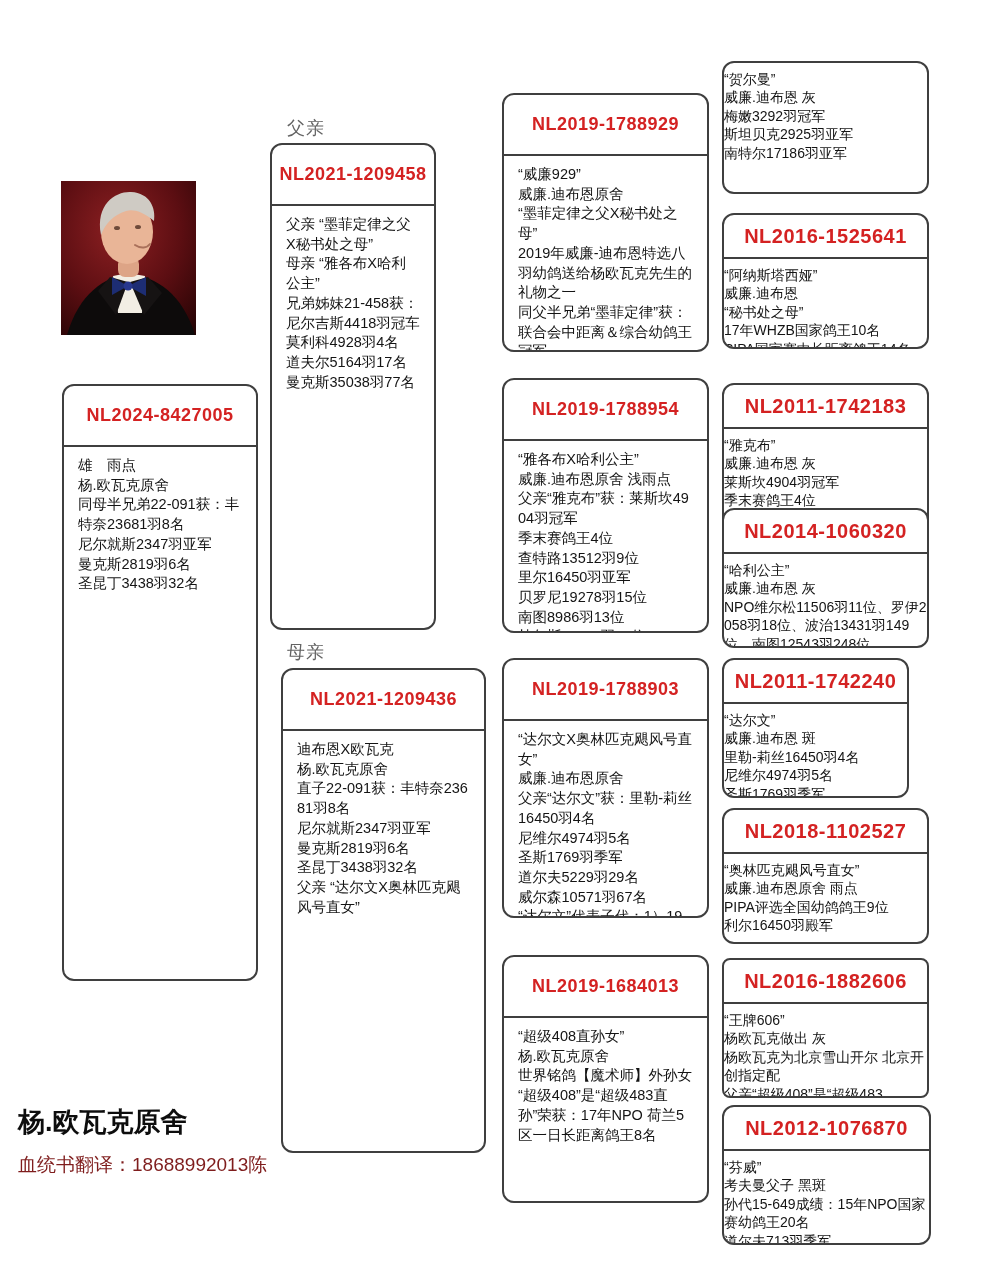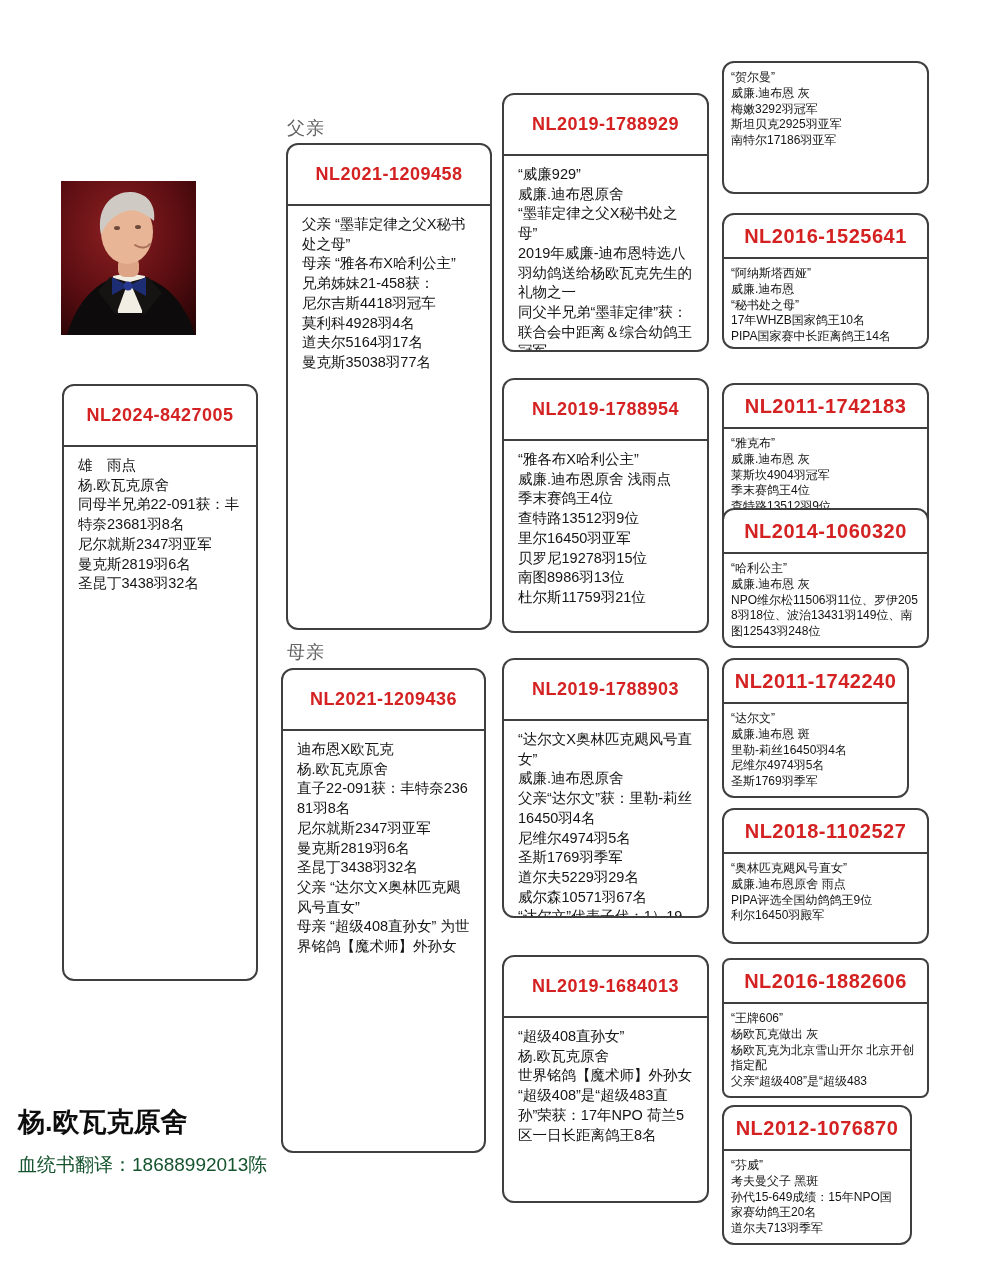--- a/index.html
+++ b/index.html
@@ -10,28 +10,28 @@
   body{font-family:"Liberation Sans","DejaVu Sans",sans-serif;}
   .canvas{position:relative;width:984px;height:1280px;background:#ffffff;overflow:hidden;}
 
   .gen-label{position:absolute;font-size:18px;color:#636363;letter-spacing:1px;}
 
   .pbox{position:absolute;border:2px solid var(--border);border-radius:12px;background:#fff;box-sizing:border-box;overflow:hidden;}
   .pbox-header{height:59px;display:flex;align-items:center;justify-content:center;border-bottom:2px solid var(--border);
     font-weight:bold;color:var(--accent);font-size:18px;letter-spacing:0.5px;}
   .pbox.small .pbox-header{height:42px;font-size:20px;}
   .pbox-body{padding:9px 14px;font-size:14.5px;line-height:1.36;color:#141414;}
-  .pbox.small .pbox-body{padding:7px 7px;font-size:12px;line-height:1.32;}
+  .pbox.small .pbox-body{padding:7px 0;font-size:14px;line-height:1.32;}
   .pbox-body .line{white-space:pre-wrap;word-break:break-all;}
 
   .photo{position:absolute;left:61px;top:181px;width:135px;height:154px;}
   .photo svg{display:block;width:100%;height:100%;}
 
   .breeder-name{position:absolute;left:18px;top:1104px;font-size:27px;font-weight:bold;color:#0d0d0d;}
-  .translation-note{position:absolute;left:18px;top:1152px;font-size:19px;color:#14532d;}
+  .translation-note{position:absolute;left:18px;top:1152px;font-size:19px;color:#7f1d1d;}
 </style>
 </head>
 <body>
 
 <div class="canvas">
 
   <div class="photo">
     <svg viewBox="0 0 135 154">
       <defs>
         <radialGradient id="pg" cx="42%" cy="32%" r="85%">
@@ -63,21 +63,21 @@
         <div class="line">雄　雨点</div>
         <div class="line">杨.欧瓦克原舍</div>
         <div class="line">同母半兄弟22-091获：丰特奈23681羽8名</div>
         <div class="line">尼尔就斯2347羽亚军</div>
         <div class="line">曼克斯2819羽6名</div>
         <div class="line">圣昆丁3438羽32名</div>
       </div>
   </div>
 
   <div class="gen-label" style="left:287px;top:116px;">父亲</div>
-  <div class="pbox" style="left:286px;top:143px;width:206px;height:487px;">
+  <div class="pbox" style="left:270px;top:143px;width:166px;height:487px;">
     <div class="pbox-header">NL2021-1209458</div>
     <div class="pbox-body">
         <div class="line">父亲 “墨菲定律之父X秘书处之母”</div>
         <div class="line">母亲 “雅各布X哈利公主”</div>
         <div class="line">兄弟姊妹21-458获：</div>
         <div class="line">尼尔吉斯4418羽冠车</div>
         <div class="line">莫利科4928羽4名</div>
         <div class="line">道夫尔5164羽17名</div>
         <div class="line">曼克斯35038羽77名</div>
       </div>
@@ -87,40 +87,40 @@
   <div class="pbox" style="left:281px;top:668px;width:205px;height:485px;">
     <div class="pbox-header">NL2021-1209436</div>
     <div class="pbox-body">
         <div class="line">迪布恩X欧瓦克</div>
         <div class="line">杨.欧瓦克原舍</div>
         <div class="line">直子22-091获：丰特奈23681羽8名</div>
         <div class="line">尼尔就斯2347羽亚军</div>
         <div class="line">曼克斯2819羽6名</div>
         <div class="line">圣昆丁3438羽32名</div>
         <div class="line">父亲 “达尔文X奥林匹克飓风号直女”</div>
-        <div class="line">母亲 “超级408直孙女” 为世界铭鸽【魔术师】外孙女</div>
       </div>
   </div>
 
   <div class="pbox" style="left:502px;top:93px;width:207px;height:259px;">
     <div class="pbox-header">NL2019-1788929</div>
     <div class="pbox-body">
         <div class="line">“威廉929”</div>
         <div class="line">威廉.迪布恩原舍</div>
         <div class="line">“墨菲定律之父X秘书处之母”</div>
         <div class="line">2019年威廉-迪布恩特选八羽幼鸽送给杨欧瓦克先生的礼物之一</div>
         <div class="line">同父半兄弟“墨菲定律”获：联合会中距离＆综合幼鸽王冠军</div>
         <div class="line">大区幼鸽王季军</div>
       </div>
   </div>
   <div class="pbox" style="left:502px;top:378px;width:207px;height:255px;">
     <div class="pbox-header">NL2019-1788954</div>
     <div class="pbox-body">
         <div class="line">“雅各布X哈利公主”</div>
         <div class="line">威廉.迪布恩原舍 浅雨点</div>
+        <div class="line">父亲“雅克布”获：莱斯坎4904羽冠军</div>
         <div class="line">季末赛鸽王4位</div>
         <div class="line">查特路13512羽9位</div>
         <div class="line">里尔16450羽亚军</div>
         <div class="line">贝罗尼19278羽15位</div>
         <div class="line">南图8986羽13位</div>
         <div class="line">杜尔斯11759羽21位</div>
       </div>
   </div>
   <div class="pbox" style="left:502px;top:658px;width:207px;height:260px;">
     <div class="pbox-header">NL2019-1788903</div>
@@ -203,21 +203,21 @@
   </div>
   <div class="pbox small" style="left:722px;top:958px;width:207px;height:140px;border-radius:8px;">
     <div class="pbox-header">NL2016-1882606</div>
     <div class="pbox-body">
         <div class="line">“王牌606”</div>
         <div class="line">杨欧瓦克做出 灰</div>
         <div class="line">杨欧瓦克为北京雪山开尔 北京开创指定配</div>
         <div class="line">父亲“超级408”是“超级483</div>
       </div>
   </div>
-  <div class="pbox small" style="left:722px;top:1105px;width:190px;height:140px;">
+  <div class="pbox small" style="left:722px;top:1105px;width:209px;height:140px;">
     <div class="pbox-header">NL2012-1076870</div>
     <div class="pbox-body">
         <div class="line">“芬威”</div>
         <div class="line">考夫曼父子 黑斑</div>
         <div class="line">孙代15-649成绩：15年NPO国家赛幼鸽王20名</div>
         <div class="line">道尔夫713羽季军</div>
       </div>
   </div>
 
   <div class="breeder-name">杨.欧瓦克原舍</div>

